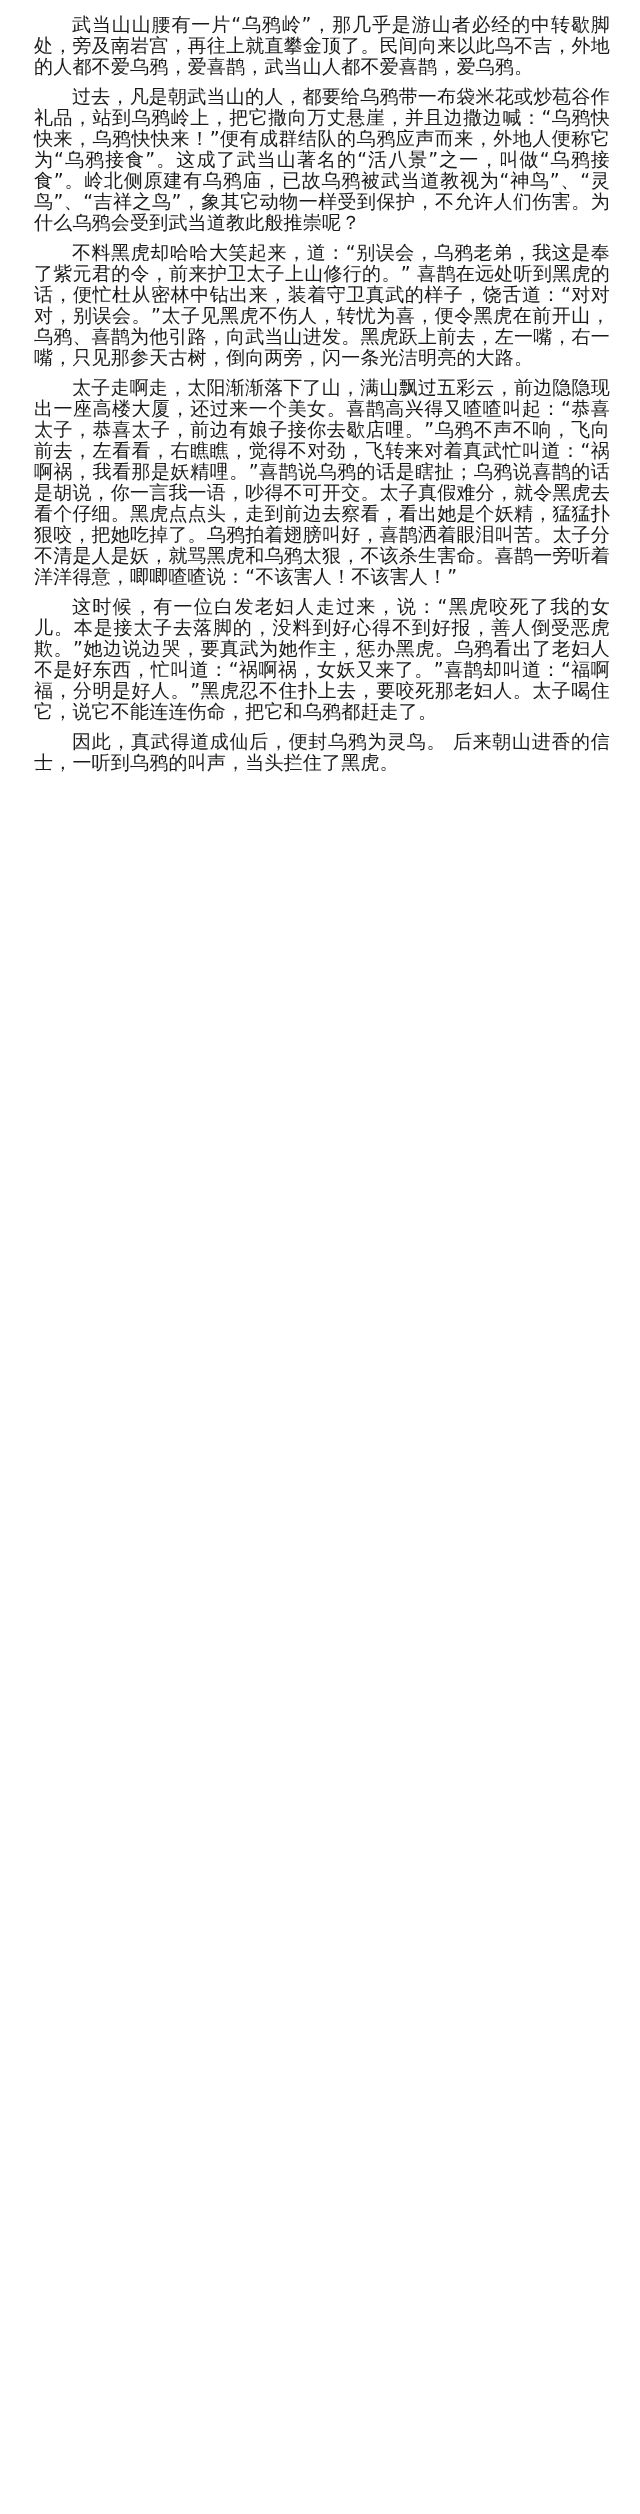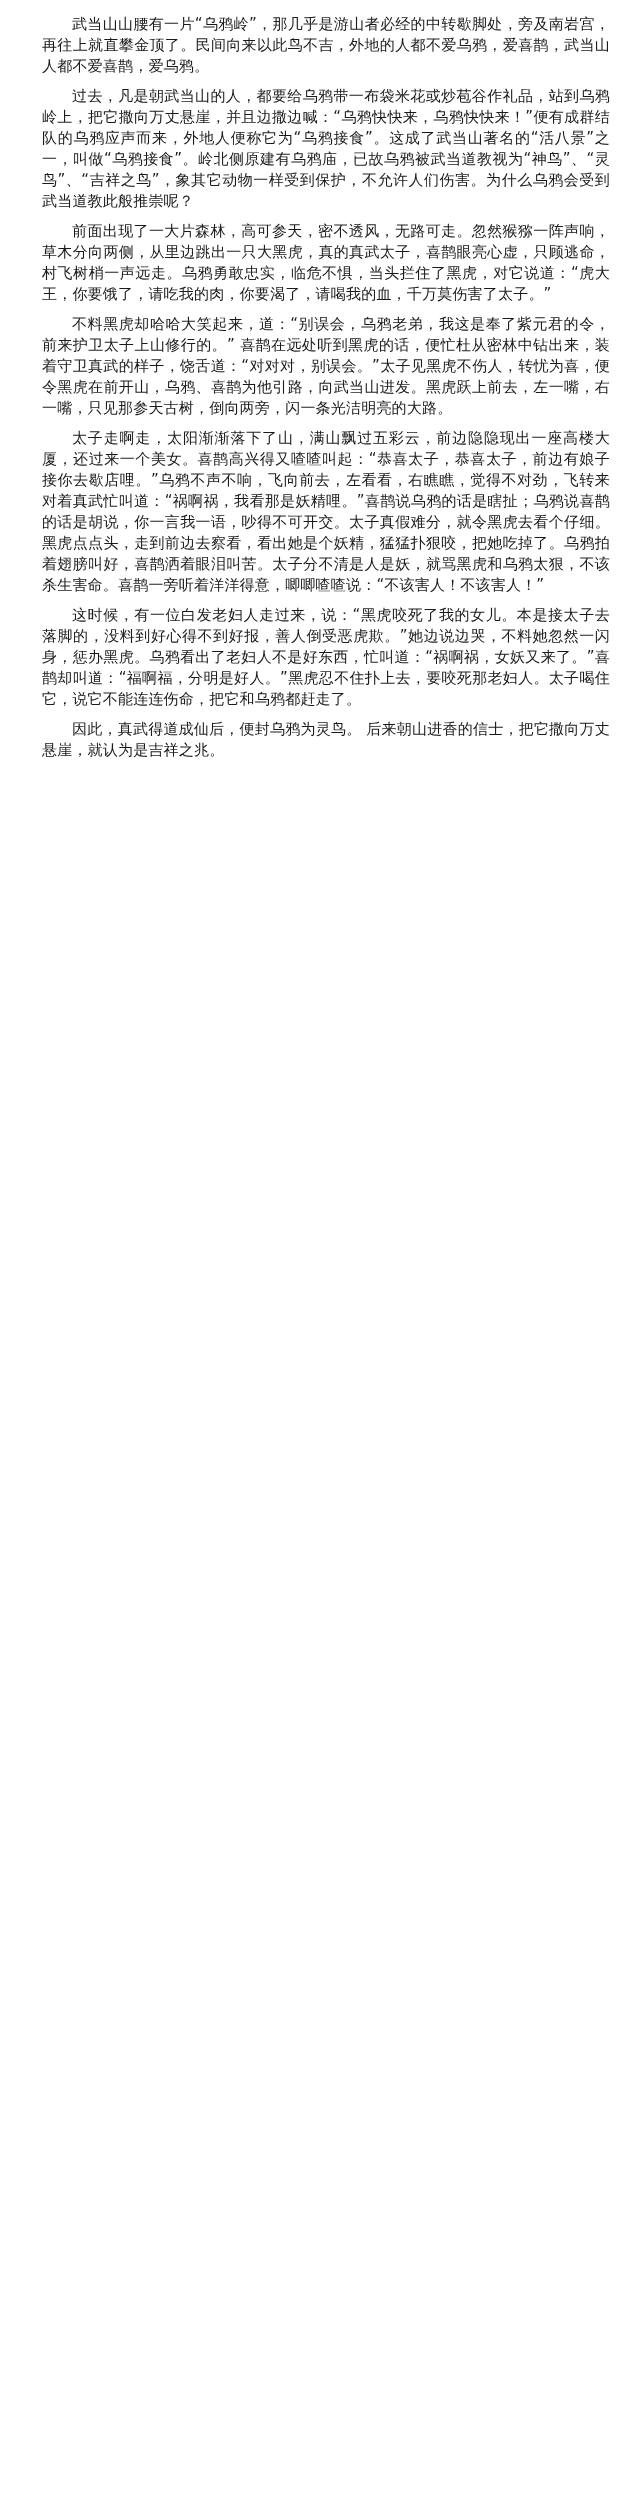--- a/index.html
+++ b/index.html
@@ -11,34 +11,33 @@
     width: 640px;
     font-family: "DejaVu Sans", "Liberation Sans", sans-serif;
     color: #1a1a1a;
   }
   #article {
     width: 640px;
     box-sizing: border-box;
     padding: 14px 30px 10px 30px;
   }
   #article p {
-    margin: 0 0 9px 12px;
-    font-size: 15px;
+    margin: 0 0 9px 4px;
+    font-size: 19px;
     line-height: 21px;
     text-align: justify;
     text-justify: inter-ideograph;
     text-indent: 2em;
     letter-spacing: 0.2px;
     color: #1a1a1a;
   }
 </style>
 </head>
 <body>
 
 <div id="article">
   <p>武当山山腰有一片“乌鸦岭”，那几乎是游山者必经的中转歇脚处，旁及南岩宫，再往上就直攀金顶了。民间向来以此鸟不吉，外地的人都不爱乌鸦，爱喜鹊，武当山人都不爱喜鹊，爱乌鸦。</p>
   <p>过去，凡是朝武当山的人，都要给乌鸦带一布袋米花或炒苞谷作礼品，站到乌鸦岭上，把它撒向万丈悬崖，并且边撒边喊：“乌鸦快快来，乌鸦快快来！”便有成群结队的乌鸦应声而来，外地人便称它为“乌鸦接食”。这成了武当山著名的“活八景”之一，叫做“乌鸦接食”。岭北侧原建有乌鸦庙，已故乌鸦被武当道教视为“神鸟”、“灵鸟”、“吉祥之鸟”，象其它动物一样受到保护，不允许人们伤害。为什么乌鸦会受到武当道教此般推崇呢？</p>
-  <p>前面出现了一大片森林，高可参天，密不透风，无路可走。忽然猴猕一阵声响，草木分向两侧，从里边跳出一只大黑虎，真的真武太子，喜鹊眼亮心虚，只顾逃命，村飞树梢一声远走。乌鸦勇敢忠实，临危不惧，当头拦住了黑虎，对它说道：“虎大王，你要饿了，请吃我的肉，你要渴了，请喝我的血，千万莫伤害了太子。”</p>
   <p>不料黑虎却哈哈大笑起来，道：“别误会，乌鸦老弟，我这是奉了紫元君的令，前来护卫太子上山修行的。”  喜鹊在远处听到黑虎的话，便忙杜从密林中钻出来，装着守卫真武的样子，饶舌道：“对对对，别误会。”太子见黑虎不伤人，转忧为喜，便令黑虎在前开山，乌鸦、喜鹊为他引路，向武当山进发。黑虎跃上前去，左一嘴，右一嘴，只见那参天古树，倒向两旁，闪一条光洁明亮的大路。</p>
   <p>太子走啊走，太阳渐渐落下了山，满山飘过五彩云，前边隐隐现出一座高楼大厦，还过来一个美女。喜鹊高兴得又喳喳叫起：“恭喜太子，恭喜太子，前边有娘子接你去歇店哩。”乌鸦不声不响，飞向前去，左看看，右瞧瞧，觉得不对劲，飞转来对着真武忙叫道：“祸啊祸，我看那是妖精哩。”喜鹊说乌鸦的话是瞎扯；乌鸦说喜鹊的话是胡说，你一言我一语，吵得不可开交。太子真假难分，就令黑虎去看个仔细。黑虎点点头，走到前边去察看，看出她是个妖精，猛猛扑狠咬，把她吃掉了。乌鸦拍着翅膀叫好，喜鹊洒着眼泪叫苦。太子分不清是人是妖，就骂黑虎和乌鸦太狠，不该杀生害命。喜鹊一旁听着洋洋得意，唧唧喳喳说：“不该害人！不该害人！”</p>
-  <p>这时候，有一位白发老妇人走过来，说：“黑虎咬死了我的女儿。本是接太子去落脚的，没料到好心得不到好报，善人倒受恶虎欺。”她边说边哭，不料她忽然一闪身，惩办黑虎。乌鸦看出了老妇人不是好东西，忙叫道：“祸啊祸，女妖又来了。”喜鹊却叫道：“福啊福，分明是好人。”黑虎忍不住扑上去，要咬死那老妇人。太子喝住它，说它不能连连伤命，把它和乌鸦都赶走了。</p>
-  <p>因此，真武得道成仙后，便封乌鸦为灵鸟。  后来朝山进香的信士，把它撒向万丈悬崖，就认为是吉祥之兆。</p>
+  <p>这时候，有一位白发老妇人走过来，说：“黑虎咬死了我的女儿。本是接太子去落脚的，没料到好心得不到好报，善人倒受恶虎欺。”她边说边哭，要真武为她作主，惩办黑虎。乌鸦看出了老妇人不是好东西，忙叫道：“祸啊祸，女妖又来了。”喜鹊却叫道：“福啊福，分明是好人。”黑虎忍不住扑上去，要咬死那老妇人。太子喝住它，说它不能连连伤命，把它和乌鸦都赶走了。</p>
+  <p>因此，真武得道成仙后，便封乌鸦为灵鸟。  后来朝山进香的信士，一听到乌鸦的叫声，当头拦住了黑虎。</p>
 </div>
 
 </body></html>

